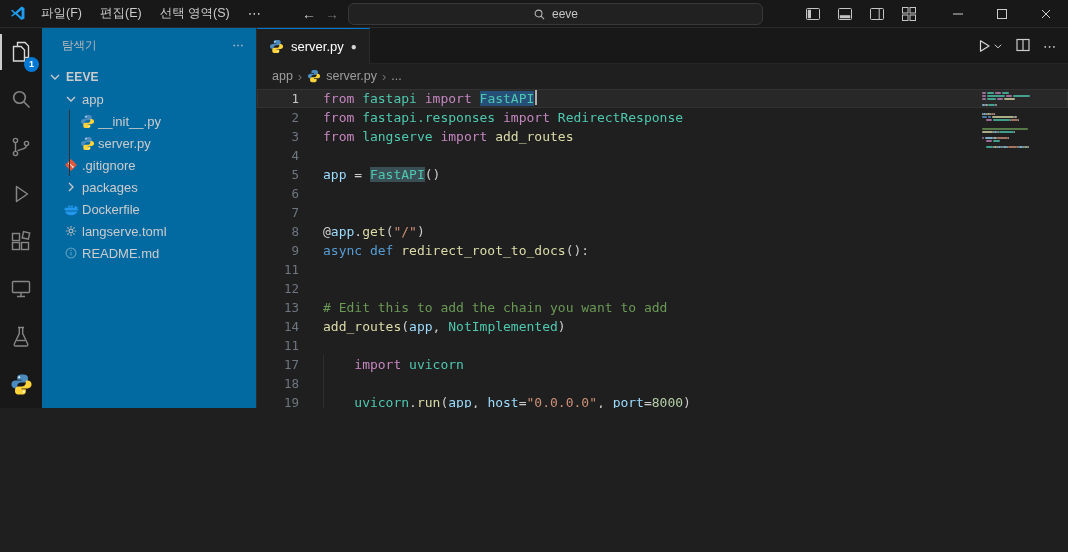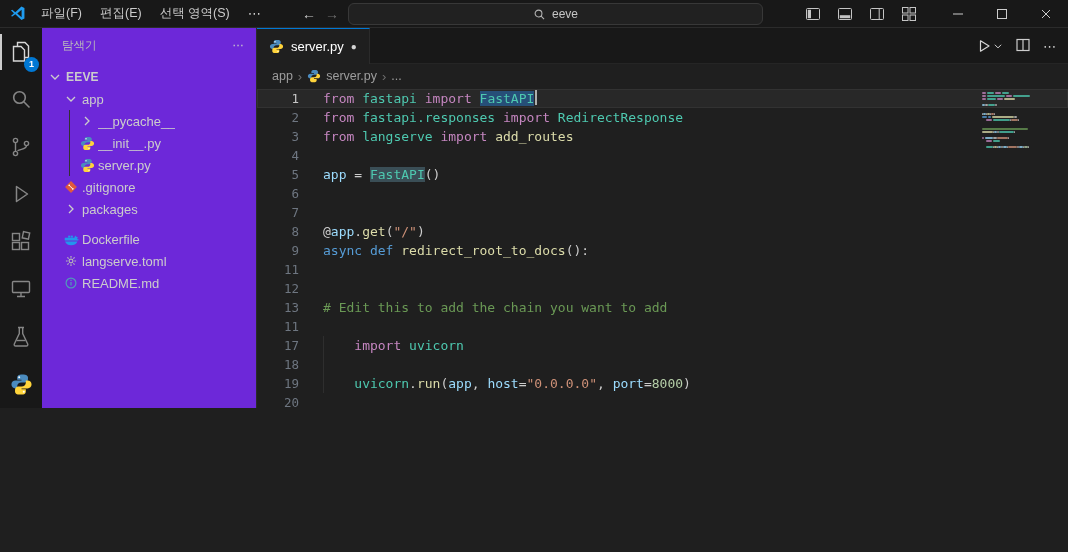--- a/index.html
+++ b/index.html
@@ -30,21 +30,21 @@
 
   
   .activitybar{flex:0 0 42px;background:#181818;display:flex;flex-direction:column}
   .abar-item{height:48px;display:flex;align-items:center;justify-content:center;position:relative;color:#868686}
   .abar-item.active{color:#d7d7d7}
   .abar-item.active::before{content:'';position:absolute;left:0;top:6px;bottom:6px;width:2px;background:#cccccc}
   .badge{position:absolute;right:3px;bottom:4px;min-width:15px;height:15px;padding:0 2px;border-radius:8px;
     background:#0078d4;color:#fff;font-size:9px;font-weight:bold;display:flex;align-items:center;justify-content:center}
 
   
-  .sidebar{flex:0 0 215px;background:#6d28d9;border-right:1px solid #2b2b2b;display:flex;flex-direction:column;min-width:0}
+  .sidebar{flex:0 0 215px;background:#0369a1;border-right:1px solid #2b2b2b;display:flex;flex-direction:column;min-width:0}
   .sidebar-header{flex:0 0 34px;display:flex;align-items:center;padding:0 12px 0 20px;font-size:11.5px;color:#bbbbbb}
   .sidebar-actions{margin-left:auto;display:flex;align-items:center;color:#cccccc}
   .tree{position:relative;padding-top:4px;flex:1;overflow:hidden}
   .trow{height:22px;display:flex;align-items:center;font-size:13px;color:#cccccc;white-space:nowrap;cursor:default}
   .trow.root .tlabel{font-weight:bold;font-size:12px;letter-spacing:.2px}
   .slot{width:18px;height:16px;display:flex;align-items:center;justify-content:center;flex:0 0 18px}
   .tlabel{margin-left:2px;overflow:hidden;text-overflow:ellipsis}
   .tguide{position:absolute;width:1px;background:#323232}
 
   
@@ -260,28 +260,20 @@
           <div class="trow" style="padding-left: 20px;">
             <span class="slot">
               <svg viewBox="0 0 16 16" width="16" height="16">
                 <path d="M4 6l4 4 4-4" fill="none" stroke="#cccccc" stroke-width="1.3"></path>
               </svg>
             </span>
             <span class="tlabel">app</span>
           </div>
           <div class="trow" style="padding-left: 36px;">
             <span class="slot">
-              <svg viewBox="0 0 16 16" width="16" height="16">
-                <path d="M6 4l4 4-4 4" fill="none" stroke="#cccccc" stroke-width="1.3"></path>
-              </svg>
-            </span>
-            <span class="tlabel">__pycache__</span>
-          </div>
-          <div class="trow" style="padding-left: 36px;">
-            <span class="slot">
               <svg viewBox="0 0 16 16" width="15" height="15">
                 <path fill="#4B8BBE" d="M7.9 1C6.2 1 5 1.7 5 3v1.7h3v.6H3.8C2.2 5.3 1 6.4 1 8s1.2 2.7 2.8 2.7H5V9.2C5 7.7 6.3 6.6 7.8 6.6h2.4c1.3 0 2.3-1 2.3-2.3V3c0-1.3-1.5-2-3-2H7.9z"></path>
                 <circle fill="#fff" cx="6.4" cy="2.9" r=".7"></circle>
                 <path fill="#FFD43B" d="M8.1 15c1.7 0 2.9-.7 2.9-2v-1.7H8v-.6h4.2c1.6 0 2.8-1.1 2.8-2.7S13.8 5.3 12.2 5.3H11v1.5c0 1.5-1.3 2.6-2.8 2.6H5.8c-1.3 0-2.3 1-2.3 2.3V13c0 1.3 1.5 2 3 2h1.6z"></path>
                 <circle fill="#fff" cx="9.6" cy="13.1" r=".7"></circle>
               </svg>
             </span>
             <span class="tlabel">__init__.py</span>
           </div>
           <div class="trow" style="padding-left: 36px;">
@@ -309,21 +301,21 @@
             <span class="tlabel">.gitignore</span>
           </div>
           <div class="trow" style="padding-left: 20px;">
             <span class="slot">
               <svg viewBox="0 0 16 16" width="16" height="16">
                 <path d="M6 4l4 4-4 4" fill="none" stroke="#cccccc" stroke-width="1.3"></path>
               </svg>
             </span>
             <span class="tlabel">packages</span>
           </div>
-          <div class="trow" style="padding-left: 20px; margin-top: 8px;">
+          <div class="trow" style="padding-left: 20px;">
             <span class="slot">
               <svg viewBox="0 0 16 16" width="15" height="15">
                 <g fill="#2396ED">
                   <rect x="1.6" y="6.3" width="2.3" height="2"></rect>
                   <rect x="4.4" y="6.3" width="2.3" height="2"></rect>
                   <rect x="7.2" y="6.3" width="2.3" height="2"></rect>
                   <rect x="4.4" y="3.9" width="2.3" height="2"></rect>
                   <rect x="7.2" y="3.9" width="2.3" height="2"></rect>
                   <path d="M.9 9h13.3c.8 0 1.5-.5 1.7-1.1-.9.2-1.7-.2-1.8-1-.1-.6.3-1.1.8-1.3-.4-.5-1.2-.7-1.9-.4-.2-1-1-1.6-1-1.6s-.8.9-.5 1.9c-.2.3-.7.5-1.2.5H.9C.6 7.6.7 8.4.9 9zm.3 1c.7 2.4 2.9 4 6.3 4 3.7 0 6.1-1.6 6.8-4z"></path>
                 </g>
@@ -409,20 +401,21 @@
             <div class="cl"><div class="gut">3</div><div class="ltx"><span class="tk-kw">from</span><span class="tk-pln"> </span><span class="tk-mod">langserve</span><span class="tk-pln"> </span><span class="tk-kw">import</span><span class="tk-pln"> </span><span class="tk-fn">add_routes</span></div></div>
             <div class="cl"><div class="gut">4</div><div class="ltx"></div></div>
             <div class="cl"><div class="gut">5</div><div class="ltx"><span class="tk-var">app</span><span class="tk-pln"> = </span><span class="tk-cls tk-occ">FastAPI</span><span class="tk-pln">()</span></div></div>
             <div class="cl"><div class="gut">6</div><div class="ltx"></div></div>
             <div class="cl"><div class="gut">7</div><div class="ltx"></div></div>
             <div class="cl"><div class="gut">8</div><div class="ltx"><span class="tk-pln">@</span><span class="tk-var">app</span><span class="tk-pln">.</span><span class="tk-fn">get</span><span class="tk-pln">(</span><span class="tk-str">"/"</span><span class="tk-pln">)</span></div></div>
             <div class="cl"><div class="gut">9</div><div class="ltx"><span class="tk-kw2">async</span><span class="tk-pln"> </span><span class="tk-kw2">def</span><span class="tk-pln"> </span><span class="tk-fn">redirect_root_to_docs</span><span class="tk-pln">():</span></div></div>
             <div class="cl"><div class="gut">11</div><div class="ltx"></div></div>
             <div class="cl"><div class="gut">12</div><div class="ltx"></div></div>
             <div class="cl"><div class="gut">13</div><div class="ltx"><span class="tk-com"># Edit this to add the chain you want to add</span></div></div>
+            <div class="cl"><div class="gut">14</div><div class="ltx"><span class="tk-fn">add_routes</span><span class="tk-pln">(</span><span class="tk-var">app</span><span class="tk-pln">, </span><span class="tk-cls">NotImplemented</span><span class="tk-pln">)</span></div></div>
             <div class="cl"><div class="gut">11</div><div class="ltx"></div></div>
             <div class="cl"><div class="gut">17</div><div class="ltx"><span class="iguide"></span><span class="tk-pln">    </span><span class="tk-kw">import</span><span class="tk-pln"> </span><span class="tk-mod">uvicorn</span></div></div>
             <div class="cl"><div class="gut">18</div><div class="ltx"><span class="iguide"></span></div></div>
             <div class="cl"><div class="gut">19</div><div class="ltx"><span class="iguide"></span><span class="tk-pln">    </span><span class="tk-mod">uvicorn</span><span class="tk-pln">.</span><span class="tk-fn">run</span><span class="tk-pln">(</span><span class="tk-var">app</span><span class="tk-pln">, </span><span class="tk-par">host</span><span class="tk-pln">=</span><span class="tk-str">"0.0.0.0"</span><span class="tk-pln">, </span><span class="tk-par">port</span><span class="tk-pln">=</span><span class="tk-num">8000</span><span class="tk-pln">)</span></div></div>
             <div class="cl"><div class="gut">20</div><div class="ltx"></div></div>
           </div>
         <div class="minimap" id="minimap">
             <div class="mrow"><span class="mseg" style="width: 4px; background: var(--c-kw);"></span><span class="msp" style="width: 1px;"></span><span class="mseg" style="width: 7px; background: var(--c-mod);"></span><span class="msp" style="width: 1px;"></span><span class="mseg" style="width: 6px; background: var(--c-kw);"></span><span class="msp" style="width: 1px;"></span><span class="mseg" style="width: 7px; background: var(--c-cls);"></span></div>
             <div class="mrow"><span class="mseg" style="width: 4px; background: var(--c-kw);"></span><span class="msp" style="width: 1px;"></span><span class="mseg" style="width: 18px; background: var(--c-mod);"></span><span class="msp" style="width: 1px;"></span><span class="mseg" style="width: 6px; background: var(--c-kw);"></span><span class="msp" style="width: 1px;"></span><span class="mseg" style="width: 17px; background: var(--c-cls);"></span></div>
             <div class="mrow"><span class="mseg" style="width: 4px; background: var(--c-kw);"></span><span class="msp" style="width: 1px;"></span><span class="mseg" style="width: 9px; background: var(--c-mod);"></span><span class="msp" style="width: 1px;"></span><span class="mseg" style="width: 6px; background: var(--c-kw);"></span><span class="msp" style="width: 1px;"></span><span class="mseg" style="width: 11px; background: var(--c-fn);"></span></div>

